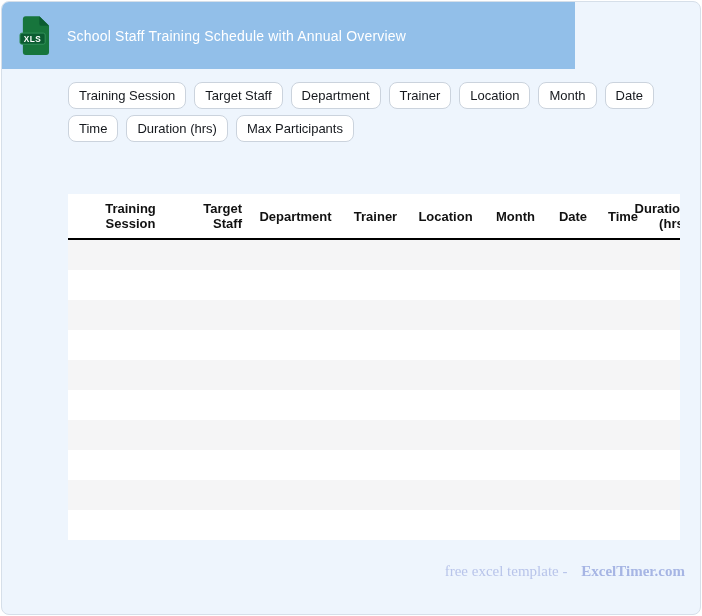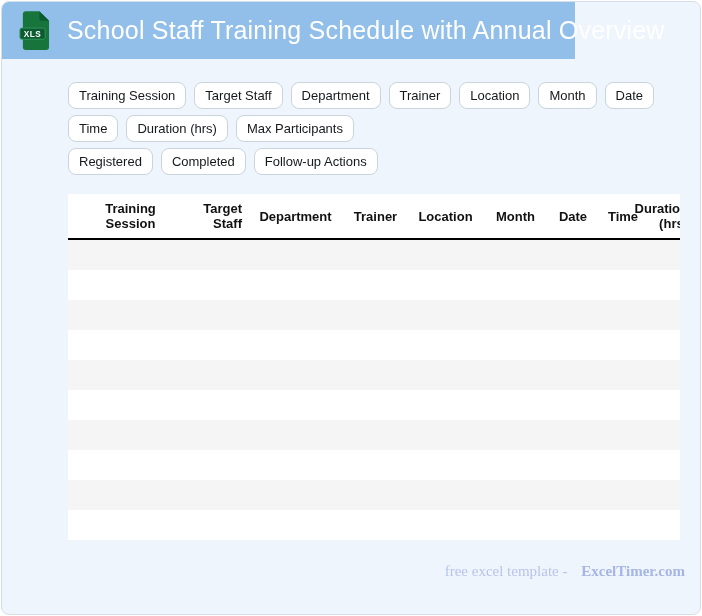--- a/index.html
+++ b/index.html
@@ -14,29 +14,29 @@
     width: 700px; height: 614px;
     margin: 1px;
     background: #eef5fd;
     border: 1px solid #d6dfe9;
     border-radius: 8px;
     overflow: hidden;
   }
   
   .header-bar {
     position: absolute; left: 0; top: 0;
-    width: 573px; height: 57px;
+    width: 573px; height: 67px;
     background: #92bfe9;
     display: flex; align-items: center; text-align: center;
   }
   .xls-icon { margin-left: 17px; width: 31px; height: 41px; flex: 0 0 auto; }
   .page-title {
     margin-left: 17px;
     color: #ffffff;
-    font-size: 25px;
+    font-size: 14px;
     letter-spacing: 0.2px;
     white-space: nowrap;
   }
   
   .chips {
     position: absolute; left: 66px; top: 80px; width: 620px;
     display: flex; flex-direction: column; row-gap: 6px;
   }
   .chip-row { display: flex; column-gap: 8px; }
   .chip {
@@ -113,25 +113,20 @@
       <span class="chip">Trainer</span>
       <span class="chip">Location</span>
       <span class="chip">Month</span>
       <span class="chip">Date</span>
     </div>
     <div class="chip-row">
       <span class="chip">Time</span>
       <span class="chip">Duration (hrs)</span>
       <span class="chip">Max Participants</span>
     </div>
-    <div class="chip-row">
-      <span class="chip">Registered</span>
-      <span class="chip">Completed</span>
-      <span class="chip">Follow-up Actions</span>
-    </div>
   </div>
 
   <div class="table-wrap">
     <div class="thead">
       <div class="th th-c0">Training Session</div>
       <div class="th th-c1">Target Staff</div>
       <div class="th th-c2">Department</div>
       <div class="th th-c3">Trainer</div>
       <div class="th th-c4">Location</div>
       <div class="th th-c5">Month</div>

